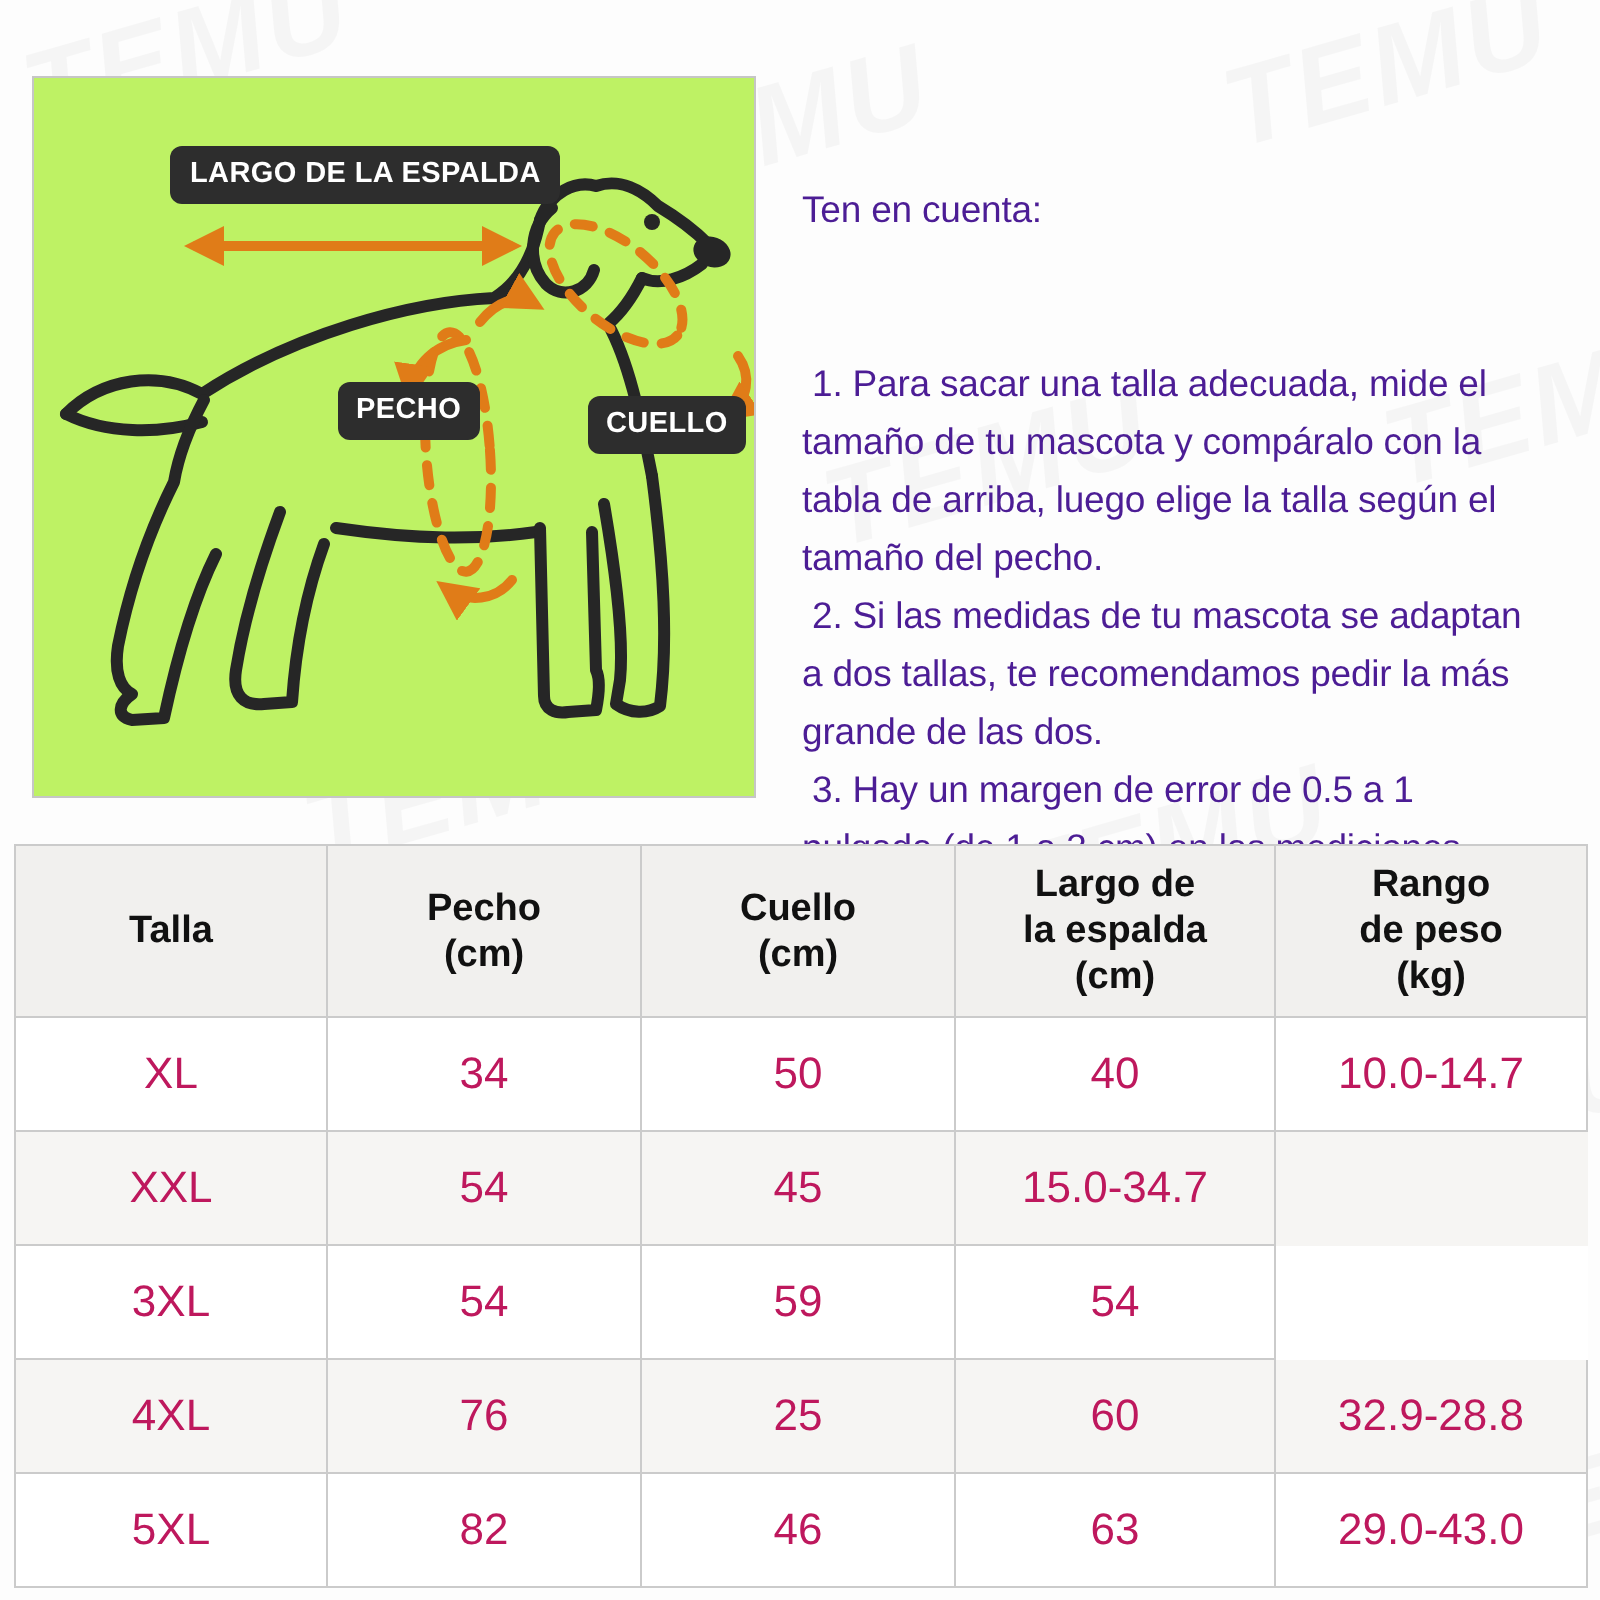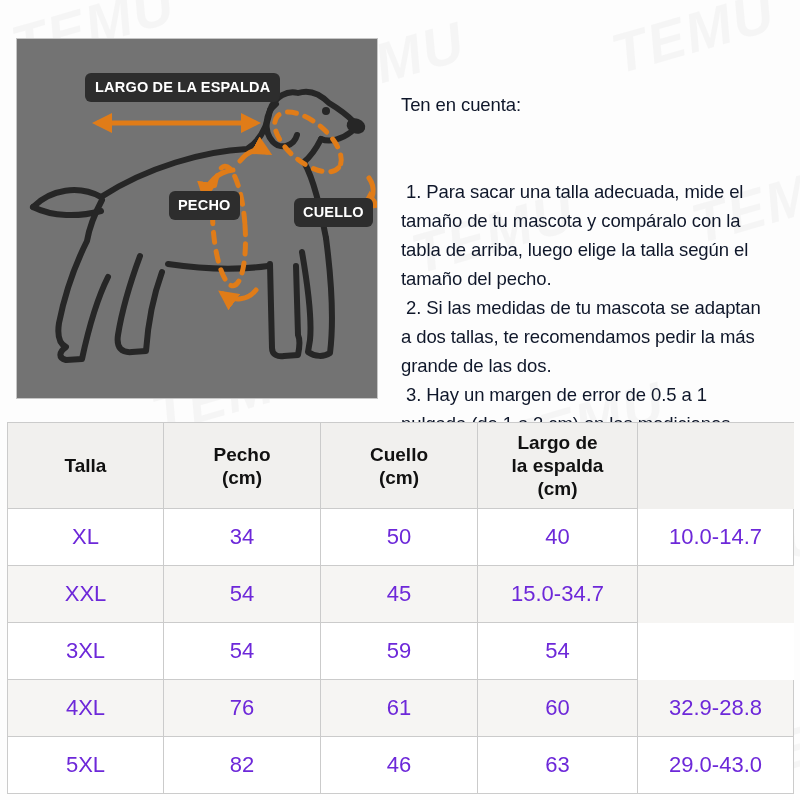--- a/index.html
+++ b/index.html
@@ -10,53 +10,53 @@
     font-family:"Liberation Sans", sans-serif;
   }
   .watermark {
     position:absolute; font-size:56px; font-weight:bold; font-style:italic;
     color:#777; opacity:0.05; transform:rotate(-16deg); letter-spacing:2px;
     pointer-events:none; white-space:nowrap;
   }
   
   .diagram-panel {
     position:absolute; left:16px; top:38px; width:362px; height:361px;
-    border:1px solid #c6c6c6; background:#737373;
+    border:1px solid #c6c6c6; background:#bef264;
   }
   .diagram-svg { position:absolute; left:0; top:0; width:360px; height:359px; }
   .measure-label {
     position:absolute; background:#2d2d2d; color:#fff; font-weight:bold;
     border-radius:6px; text-align:center; line-height:1.2; letter-spacing:0.2px;
     white-space:nowrap;
   }
   #label-espalda { left:68px;  top:34px;  font-size:14.5px; padding:6px 10px; }
   #label-pecho   { left:152px; top:152px; font-size:14.5px; padding:6px 9px; }
   #label-cuello  { left:277px; top:159px; font-size:14.5px; padding:6px 9px; }
   
   .notes {
     position:absolute; left:401px; top:32px; width:399px;
-    font-size:18.5px; line-height:29px; color:#0f172a;
+    font-size:18.5px; line-height:29px; color:#4c1d95;
     letter-spacing:-0.1px; white-space:pre;
   }
   
   .size-table {
     position:absolute; left:7px; top:422px; width:787px;
     border-top:1px solid #cbcbcb; border-left:1px solid #cbcbcb; background:#fff;
   }
   .t-row { display:grid; grid-template-columns:156px 157px 157px 160px 156px; }
   .t-row.t-header { height:86px; background:#f1f0ee; }
   .t-row.t-data   { height:57px; }
   .t-row.t-data:nth-child(odd) { background:#f6f5f3; }
   .t-cell {
     display:flex; align-items:center; justify-content:center; text-align:center;
     border-right:1px solid #cbcbcb; border-bottom:1px solid #cbcbcb;
     white-space:pre-line;
   }
   .t-header .t-cell { font-weight:bold; font-size:19px; line-height:23px; color:#111; }
-  .t-data .t-cell { font-size:22px; color:#6d28d9; }
+  .t-data .t-cell { font-size:22px; color:#be185d; }
 </style>
 </head>
 <body>
 
 <div id="watermarks">
     <span class="watermark" style="left: 10px; top: -8px;">TEMU</span>
     <span class="watermark" style="left: 300px; top: 30px;">TEMU</span>
     <span class="watermark" style="left: 610px; top: 0px;">TEMU</span>
     <span class="watermark" style="left: 60px; top: 170px;">TEMU</span>
     <span class="watermark" style="left: 410px; top: 200px;">TEMU</span>
@@ -118,20 +118,23 @@
 <div class="size-table" id="size-table">
     <div class="t-row t-header">
       <div class="t-cell">Talla</div>
       <div class="t-cell">Pecho
 (cm)</div>
       <div class="t-cell">Cuello
 (cm)</div>
       <div class="t-cell">Largo de
 la espalda
 (cm)</div>
+      <div class="t-cell">Rango
+de peso
+(kg)</div>
     </div>
     <div class="t-row t-data">
       <div class="t-cell">XL</div>
       <div class="t-cell">34</div>
       <div class="t-cell">50</div>
       <div class="t-cell">40</div>
       <div class="t-cell">10.0-14.7</div>
     </div>
     <div class="t-row t-data">
       <div class="t-cell">XXL</div>
@@ -141,21 +144,21 @@
     </div>
     <div class="t-row t-data">
       <div class="t-cell">3XL</div>
       <div class="t-cell">54</div>
       <div class="t-cell">59</div>
       <div class="t-cell">54</div>
     </div>
     <div class="t-row t-data">
       <div class="t-cell">4XL</div>
       <div class="t-cell">76</div>
-      <div class="t-cell">61</div>
+      <div class="t-cell">25</div>
       <div class="t-cell">60</div>
       <div class="t-cell">32.9-28.8</div>
     </div>
     <div class="t-row t-data">
       <div class="t-cell">5XL</div>
       <div class="t-cell">82</div>
       <div class="t-cell">46</div>
       <div class="t-cell">63</div>
       <div class="t-cell">29.0-43.0</div>
     </div>

